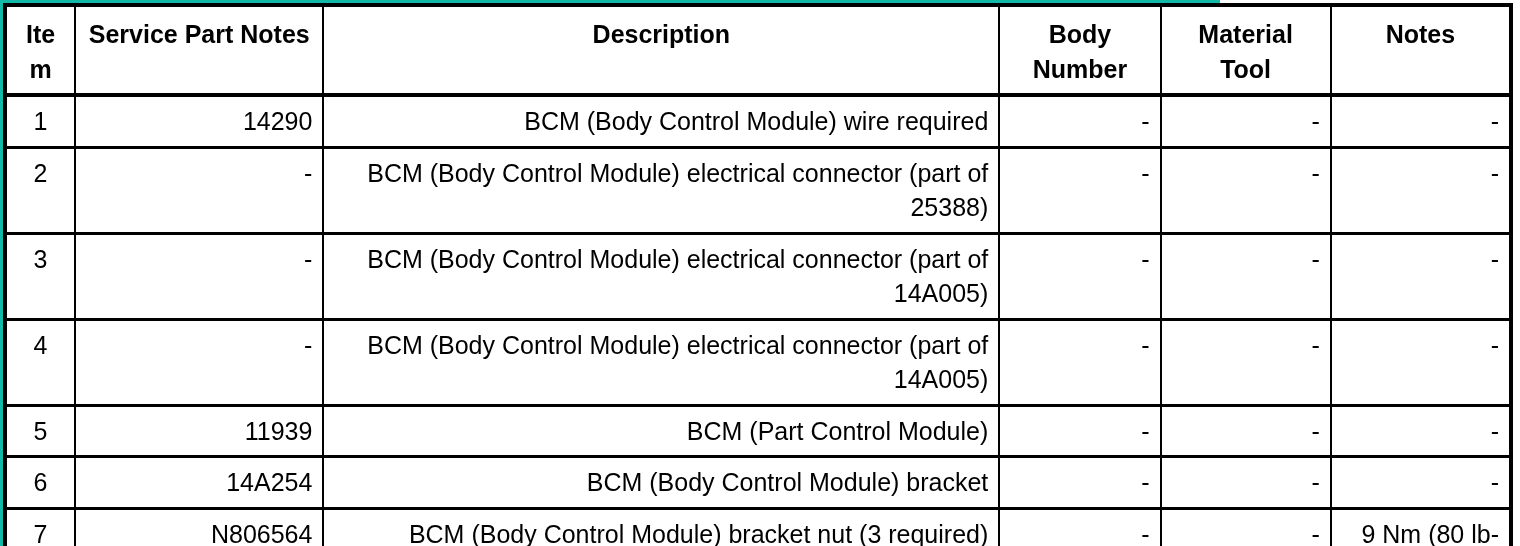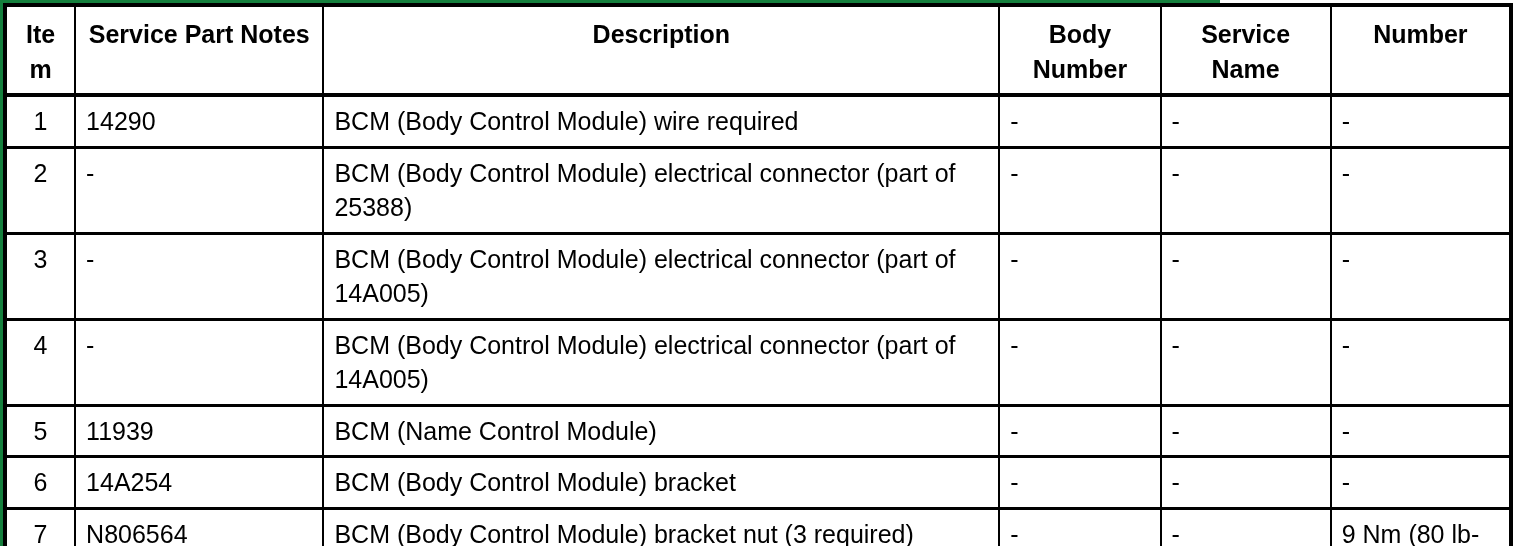--- a/index.html
+++ b/index.html
@@ -11,21 +11,21 @@
     width: 1520px;
     height: 546px;
     overflow: hidden;
   }
   .canvas {
     position: absolute;
     left: 0;
     top: 0;
     width: 1220px;
     height: 546px;
-    background: #15803d;
+    background: #14b8a6;
     box-sizing: border-box;
     padding: 3px;
   }
   table.parts-table {
     border-collapse: collapse;
     table-layout: fixed;
     width: 1510px;
     height: 538px;
     border: 4px solid #000000;
     font-family: "Liberation Sans", sans-serif;
@@ -49,21 +49,21 @@
     word-wrap: break-word;
   }
   thead th {
     border-bottom: 4px solid #000000;
     font-weight: bold;
     text-align: center;
     padding-top: 10px;
   }
   thead tr { height: 77px; }
 
-  td { border-top-width: 3px; text-align: left; }
+  td { border-top-width: 3px; text-align: right; }
   td.cell-item { text-align: center; }
 
   tbody tr:nth-child(1) { height: 50px; }
   tbody tr:nth-child(2) { height: 78px; }
   tbody tr:nth-child(3) { height: 78px; }
   tbody tr:nth-child(4) { height: 78px; }
   tbody tr:nth-child(5) { height: 48px; }
   tbody tr:nth-child(6) { height: 46px; }
   tbody tr:nth-child(7) { height: 82px; }
 </style>
@@ -79,22 +79,22 @@
       <col class="col-tool">
       <col class="col-material">
       <col class="col-notes">
     </colgroup>
     <thead>
       <tr>
           <th>Item</th>
           <th>Service Part Notes</th>
           <th>Description</th>
           <th>Body Number</th>
-          <th>Service Name</th>
-          <th>Number</th>
+          <th>Material Tool</th>
+          <th>Notes</th>
         </tr>
     </thead>
     <tbody>
         <tr>
           <td class="cell-item">1</td>
           <td class="cell-service_part_number">14290</td>
           <td class="cell-description">BCM (Body Control Module) wire required</td>
           <td class="cell-tool_number">-</td>
           <td class="cell-material_name">-</td>
           <td class="cell-notes">-</td>
@@ -119,21 +119,21 @@
           <td class="cell-item">4</td>
           <td class="cell-service_part_number">-</td>
           <td class="cell-description">BCM (Body Control Module) electrical connector (part of 14A005)</td>
           <td class="cell-tool_number">-</td>
           <td class="cell-material_name">-</td>
           <td class="cell-notes">-</td>
         </tr>
         <tr>
           <td class="cell-item">5</td>
           <td class="cell-service_part_number">11939</td>
-          <td class="cell-description">BCM (Name Control Module)</td>
+          <td class="cell-description">BCM (Part Control Module)</td>
           <td class="cell-tool_number">-</td>
           <td class="cell-material_name">-</td>
           <td class="cell-notes">-</td>
         </tr>
         <tr>
           <td class="cell-item">6</td>
           <td class="cell-service_part_number">14A254</td>
           <td class="cell-description">BCM (Body Control Module) bracket</td>
           <td class="cell-tool_number">-</td>
           <td class="cell-material_name">-</td>

